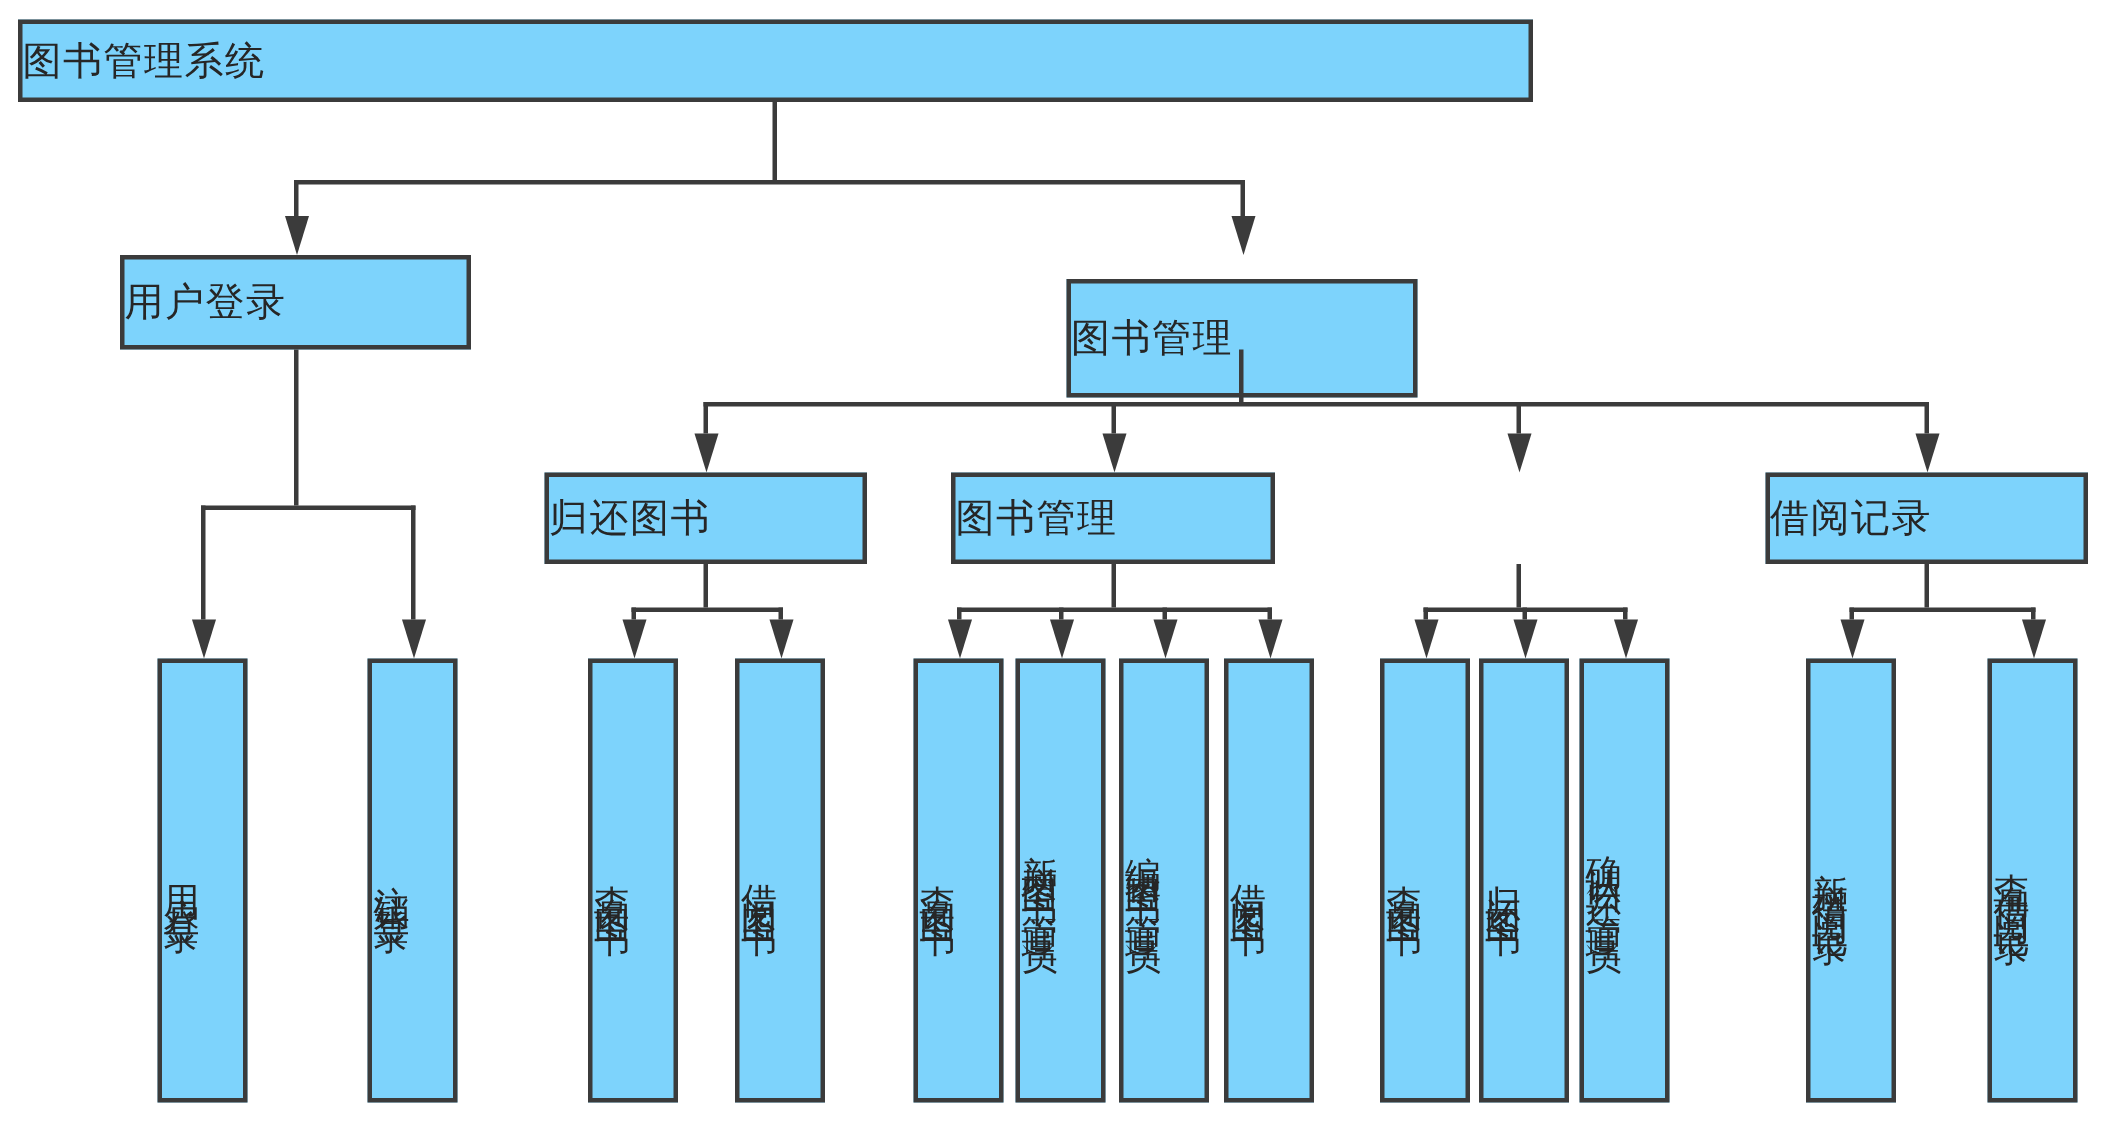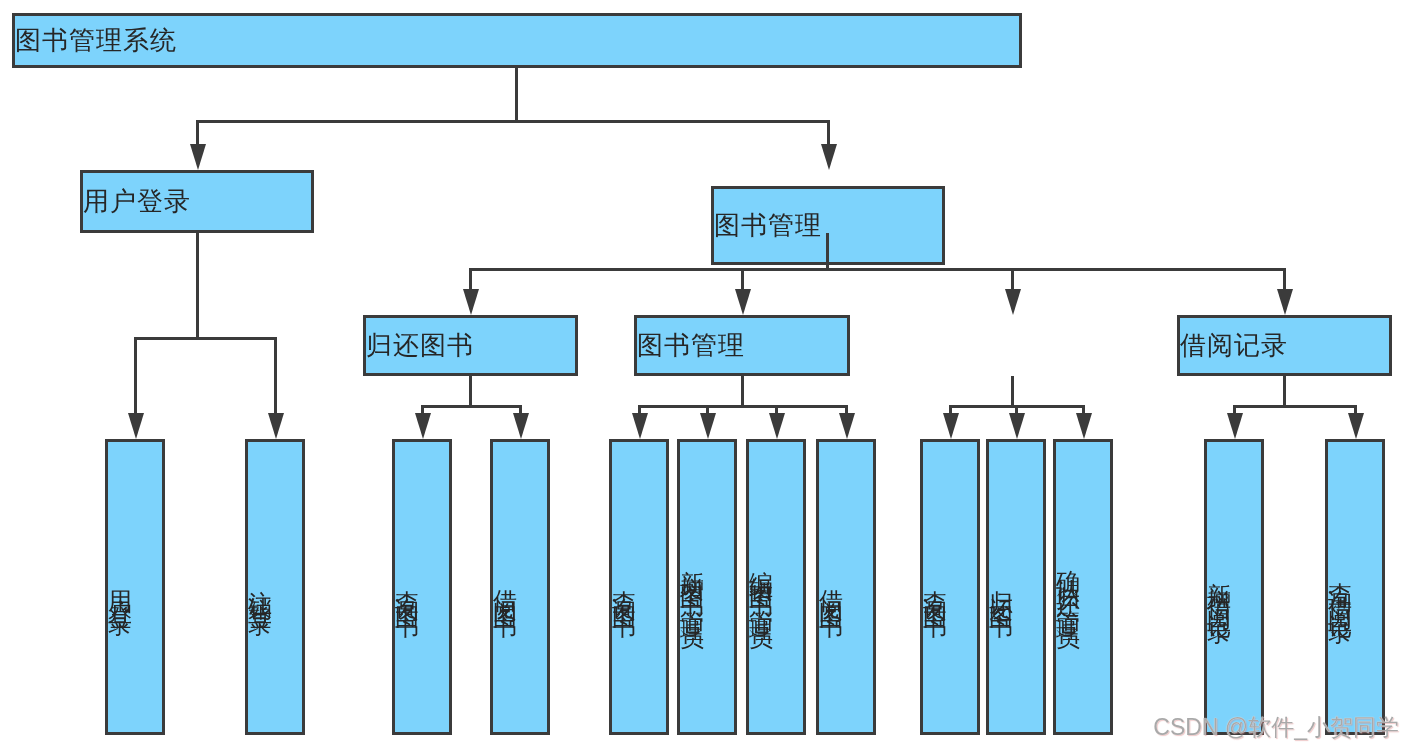--- a/index.html
+++ b/index.html
@@ -175,15 +175,14 @@
   <div class="hl" style="left:949px;top:405px;width:136px"></div>
   <div class="ar" style="left:949px;top:405px;height:8px"></div>
   <div class="ar" style="left:1015px;top:405px;height:8px"></div>
   <div class="ar" style="left:1082px;top:405px;height:8px"></div>
 
   <div class="vl" style="left:1283px;top:376px;height:29px"></div>
   <div class="hl" style="left:1233px;top:405px;width:124px"></div>
   <div class="ar" style="left:1233px;top:405px;height:8px"></div>
   <div class="ar" style="left:1354px;top:405px;height:8px"></div>
 
-  <div class="watermark">CSDN @软件_小贺同学</div>
 
 </div>
 
 </body></html>

